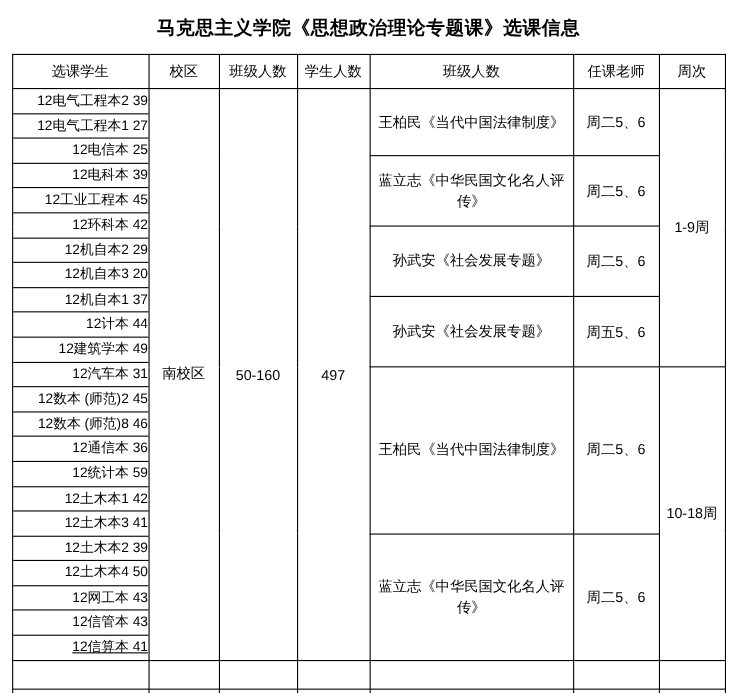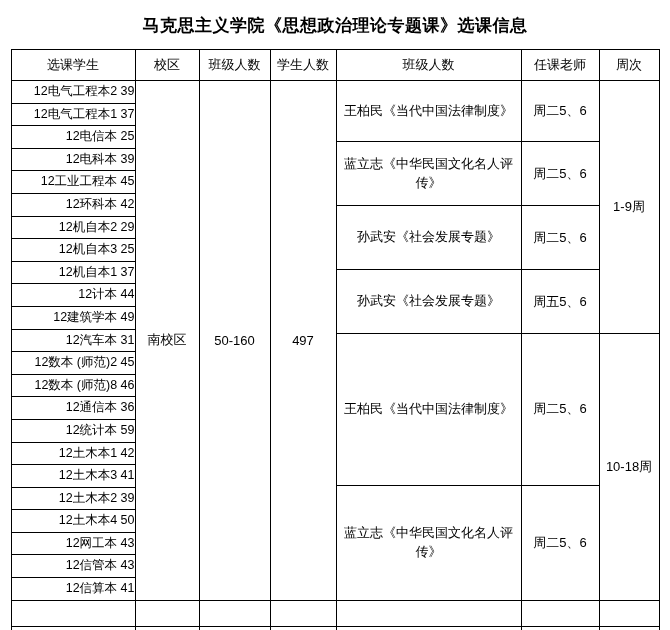--- a/index.html
+++ b/index.html
@@ -66,20 +66,21 @@
     font-size: 12.5px;
     height: 21.6px;
     line-height: 21.6px;
     text-align: right;
     padding-left: 3px;
     white-space: nowrap;
     overflow: hidden;
   }
   table.students tr:last-child td {
     border-bottom: none;
+    text-decoration: underline;
   }
   .teacher-cell {
     font-size: 13px;
     line-height: 1.4;
     margin-top: 16px;
   }
   .vcenter {
     font-size: 14px;
   }
   .blank-row td {
@@ -119,39 +120,39 @@
       </tr>
 
       <tr>
         <td class="students-cell" rowspan="6">
           <table class="students">
             <tbody id="student-rows">
                 <tr>
                   <td>12电气工程本2  39</td>
                 </tr>
                 <tr>
-                  <td>12电气工程本1  37</td>
+                  <td>12电气工程本1  27</td>
                 </tr>
                 <tr>
                   <td>12电信本  25</td>
                 </tr>
                 <tr>
                   <td>12电科本  39</td>
                 </tr>
                 <tr>
                   <td>12工业工程本  45</td>
                 </tr>
                 <tr>
                   <td>12环科本  42</td>
                 </tr>
                 <tr>
                   <td>12机自本2  29</td>
                 </tr>
                 <tr>
-                  <td>12机自本3  25</td>
+                  <td>12机自本3  20</td>
                 </tr>
                 <tr>
                   <td>12机自本1  37</td>
                 </tr>
                 <tr>
                   <td>12计本  44</td>
                 </tr>
                 <tr>
                   <td>12建筑学本  49</td>
                 </tr>

